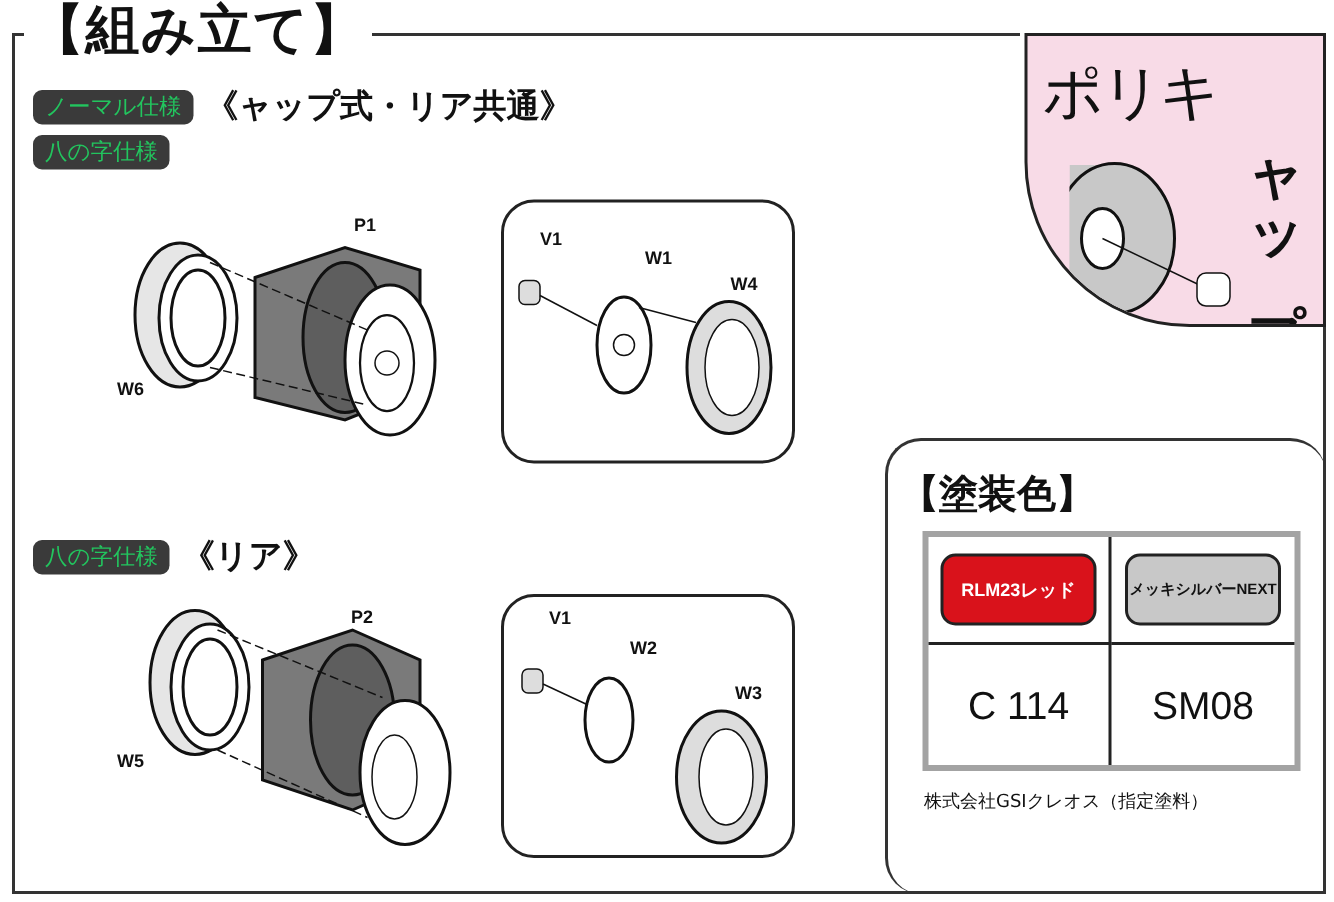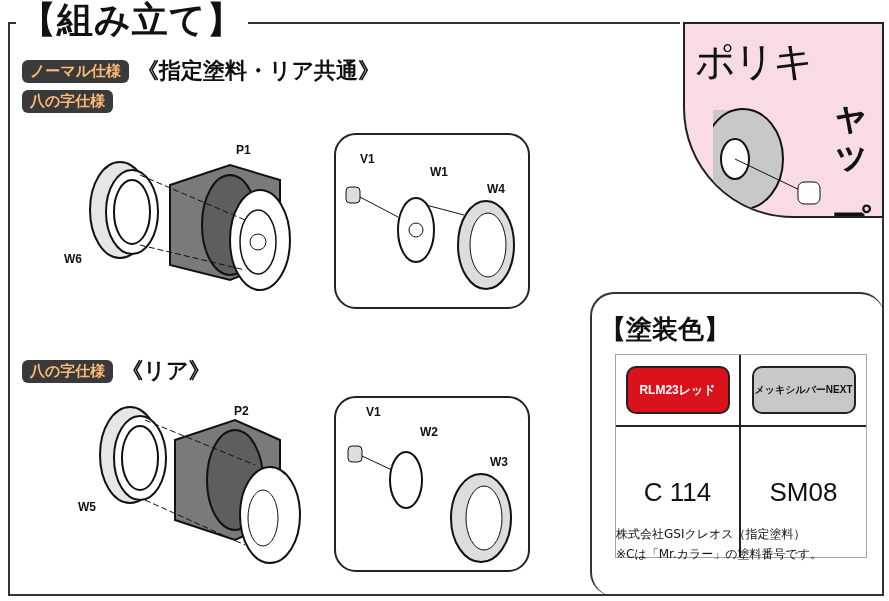--- a/index.html
+++ b/index.html
@@ -2,50 +2,50 @@
 <html><head>
 <meta charset="utf-8">
 <style>
   html,body{margin:0;padding:0;background:#fff;}
   body{width:889px;height:601px;position:relative;overflow:hidden;font-family:"DejaVu Sans",sans-serif;color:#111;}
   .frame{position:absolute;left:8px;top:22px;width:876px;height:574px;border-left:2px solid #333;border-bottom:2px solid #333;border-right:2px solid #333;box-sizing:border-box;}
   .topline{position:absolute;left:205px;top:22px;width:475px;height:2px;background:#333;}
   .topline-left{position:absolute;left:8px;top:22px;width:12px;height:2px;background:#333;}
   .title{position:absolute;left:16px;top:-4px;font-size:36px;font-weight:bold;letter-spacing:1px;background:#fff;padding:0 4px;}
   .row{position:absolute;left:22px;display:flex;align-items:center;gap:8px;}
-  .badge{background:#3a3a3a;color:#fdba74;border-radius:6px;font-size:15px;padding:2px 8px;font-weight:bold;}
+  .badge{background:#3a3a3a;color:#22c55e;border-radius:6px;font-size:15px;padding:2px 8px;font-weight:normal;}
   .section{font-size:22px;font-weight:bold;}
   .diagram{position:absolute;}
   .lbl{position:absolute;font-size:12px;font-weight:bold;font-family:"Liberation Sans",sans-serif;}
   .callout{position:absolute;border:2.5px solid #222;border-radius:22px;background:#fff;}
   .polycap{position:absolute;left:683px;top:22px;width:201px;height:196px;background:#f8dbe7;border:2px solid #222;border-top-right-radius:0;border-bottom-left-radius:110px;box-sizing:border-box;overflow:hidden;}
   .poly-t1{position:absolute;left:10px;top:10px;font-size:40px;font-weight:normal;letter-spacing:-2px;}
   .poly-t2{position:absolute;right:8px;top:60px;font-size:38px;font-weight:bold;line-height:46px;writing-mode:vertical-rl;}
   .paint{position:absolute;left:590px;top:292px;width:294px;height:304px;border-left:2px solid #333;border-top:2px solid #333;box-sizing:border-box;border-radius:24px;}
   .paint-title{position:absolute;left:8px;top:18px;font-size:26px;font-weight:bold;}
-  .ptable{position:absolute;left:23px;top:60px;width:252px;height:204px;border:1px solid #a3a3a3;box-sizing:border-box;display:grid;grid-template-columns:1fr 1fr;grid-template-rows:72px 1fr;}
+  .ptable{position:absolute;left:23px;top:60px;width:252px;height:160px;border:4px solid #a3a3a3;box-sizing:border-box;display:grid;grid-template-columns:1fr 1fr;grid-template-rows:72px 1fr;}
   .cell{border-right:2px solid #222;border-bottom:2px solid #222;display:flex;align-items:center;justify-content:center;}
   .cell:nth-child(2n){border-right:none}
   .cell.r2{border-bottom:none}
   .chip{width:100px;height:44px;border-radius:10px;border:2px solid #222;display:flex;align-items:center;justify-content:center;font-size:12px;font-weight:bold;font-family:"Liberation Sans",sans-serif;}
   .code{font-size:26px;font-family:"Liberation Sans",sans-serif;}
   .maker{position:absolute;left:24px;top:232px;font-size:12px;font-weight:normal;}
   .note{position:absolute;left:24px;top:252px;font-size:12px;}
 </style>
 </head>
 <body>
 
 <div class="frame"></div>
 <div class="topline-left"></div>
 <div class="topline"></div>
 <div class="title">【組み立て】</div>
 
 <div class="row" style="top:56px">
   <span class="badge">ノーマル仕様</span>
-  <span class="section">《指定塗料・リア共通》</span>
+  <span class="section">《ャップ式・リア共通》</span>
 </div>
 <div class="row" style="top:90px">
   <span class="badge">八の字仕様</span>
 </div>
 <div class="row" style="top:356px">
   <span class="badge">八の字仕様</span>
   <span class="section">《リア》</span>
 </div>
 
 <svg class="diagram" style="left:80px;top:140px" width="260" height="170">
@@ -54,21 +54,21 @@
   <ellipse cx="52" cy="72" rx="18" ry="32" fill="#fff" stroke="#111" stroke-width="2"></ellipse>
   <path d="M90 45 L150 25 L200 40 L200 120 L150 140 L90 125 Z" fill="#7a7a7a" stroke="#111" stroke-width="2"></path>
   <ellipse cx="150" cy="85" rx="28" ry="50" fill="#5e5e5e" stroke="#111" stroke-width="2"></ellipse>
   <ellipse cx="180" cy="100" rx="30" ry="50" fill="#fff" stroke="#111" stroke-width="2"></ellipse>
   <ellipse cx="178" cy="102" rx="18" ry="32" fill="#fff" stroke="#111" stroke-width="1.5"></ellipse>
   <circle cx="178" cy="102" r="8" fill="#fff" stroke="#111"></circle>
   <line x1="60" y1="35" x2="165" y2="80" stroke="#111" stroke-dasharray="6,3"></line>
   <line x1="60" y1="105" x2="165" y2="130" stroke="#111" stroke-dasharray="6,3"></line>
 </svg>
 <div class="lbl" style="left:236px;top:143px">P1</div>
-<div class="lbl" style="left:64px;top:252px">W6</div>
+<div class="lbl" style="left:78px;top:252px">W6</div>
 
 <div class="callout" style="left:334px;top:133px;width:192px;height:172px">
   <svg width="192" height="172">
     <rect x="10" y="52" width="14" height="16" rx="4" fill="#ddd" stroke="#111"></rect>
     <ellipse cx="80" cy="95" rx="18" ry="32" fill="#fff" stroke="#111" stroke-width="2"></ellipse>
     <circle cx="80" cy="95" r="7" fill="#fff" stroke="#111"></circle>
     <ellipse cx="150" cy="110" rx="28" ry="44" fill="#ddd" stroke="#111" stroke-width="2"></ellipse>
     <ellipse cx="152" cy="110" rx="18" ry="32" fill="#fff" stroke="#111"></ellipse>
     <line x1="24" y1="62" x2="62" y2="82" stroke="#111"></line>
     <line x1="90" y1="70" x2="128" y2="80" stroke="#111"></line>
@@ -127,14 +127,13 @@
       <div class="chip" style="background:#c8c8c8;color:#111;font-size:10px">メッキシルバーNEXT</div>
     </div>
     <div class="cell r2">
         <span class="code">C 114</span>
       </div>
     <div class="cell r2">
         <span class="code">SM08</span>
       </div>
   </div>
   <div class="maker">株式会社GSIクレオス（指定塗料）</div>
-  <div class="note">※Cは「Mr.カラー」の塗料番号です。</div>
 </div>
 
 </body></html>

